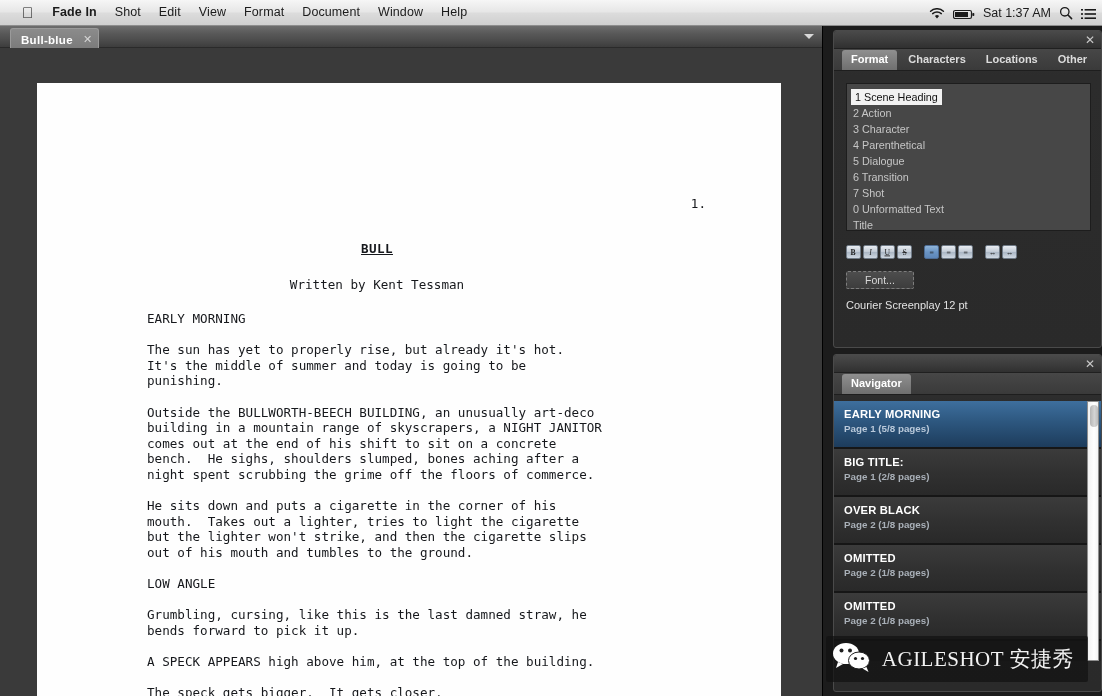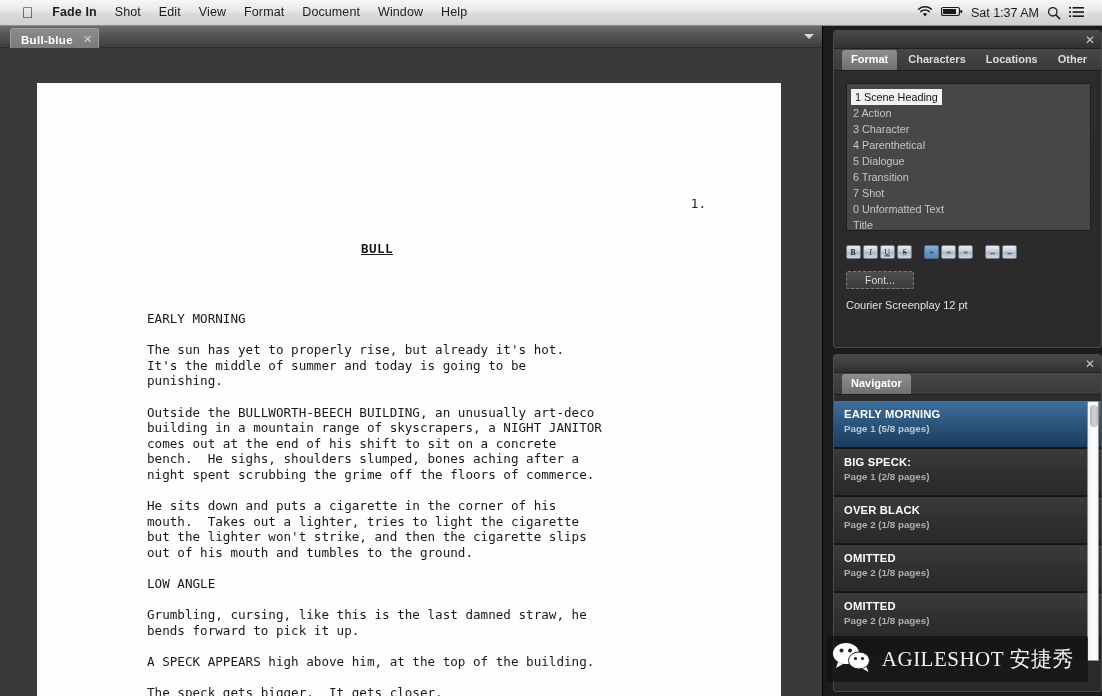--- a/index.html
+++ b/index.html
@@ -19,21 +19,21 @@
     display: flex; align-items: center;
   }
   #menubar-left { display: flex; align-items: center; padding-left: 22px; gap: 0px; }
   .menu-item {
     font-size: 12.5px; color: #1b1b1b; padding: 0 9px; line-height: 25px;
     white-space: nowrap; letter-spacing: .1px;
   }
   .menu-item.bold { font-weight: bold; }
   .apple-logo { font-size: 15px; color: #111; padding: 0 10px 0 0; line-height: 24px; }
   #menubar-right {
-    margin-left: auto; display: flex; align-items: flex-start; gap: 8px; padding-right: 18px;
+    margin-left: auto; display: flex; align-items: flex-end; gap: 8px; padding-right: 6px;
   }
   .status-icon { display: inline-flex; align-items: center; color: #1b1b1b; }
   .clock { font-size: 12.5px; color: #1b1b1b; white-space: nowrap; }
 
   
   #tabstrip {
     position: absolute; left: 0; top: 26px; width: 822px; height: 22px;
     background: linear-gradient(180deg, #6d6d6d 0%, #595959 35%, #4b4b4b 70%, #3d3d3d 100%);
     border-bottom: 1px solid #2a2a2a;
   }
@@ -266,20 +266,21 @@
       <span id="doc-tab-close">✕</span>
     </div>
     <div id="tab-caret"></div>
   </div>
 
   <div id="editor">
     <div id="page">
       <div id="page-number" class="screenplay">1.</div>
       <div id="title-block">
         <div id="title-main" class="screenplay">BULL</div>
+        <div id="title-author" class="screenplay">Written by Kent Tessman</div>
       </div>
       <div id="body-text">
         <div class="para screenplay">EARLY MORNING</div>
         <div class="para screenplay">The sun has yet to properly rise, but already it's hot.
 It's the middle of summer and today is going to be
 punishing.</div>
         <div class="para screenplay">Outside the BULLWORTH-BEECH BUILDING, an unusually art-deco
 building in a mountain range of skyscrapers, a NIGHT JANITOR
 comes out at the end of his shift to sit on a concrete
 bench.  He sighs, shoulders slumped, bones aching after a
@@ -365,21 +366,21 @@
       </div>
       <div class="tabrow">
         <span class="ptab active">Navigator</span>
       </div>
       <div id="nav-list">
         <div class="nav-item selected">
           <div class="nav-title">EARLY MORNING</div>
           <div class="nav-sub">Page 1 (5/8 pages)</div>
         </div>
         <div class="nav-item">
-          <div class="nav-title">BIG SPECK:</div>
+          <div class="nav-title">BIG TITLE:</div>
           <div class="nav-sub">Page 1 (2/8 pages)</div>
         </div>
         <div class="nav-item">
           <div class="nav-title">OVER BLACK</div>
           <div class="nav-sub">Page 2 (1/8 pages)</div>
         </div>
         <div class="nav-item">
           <div class="nav-title">OMITTED</div>
           <div class="nav-sub">Page 2 (1/8 pages)</div>
         </div>

